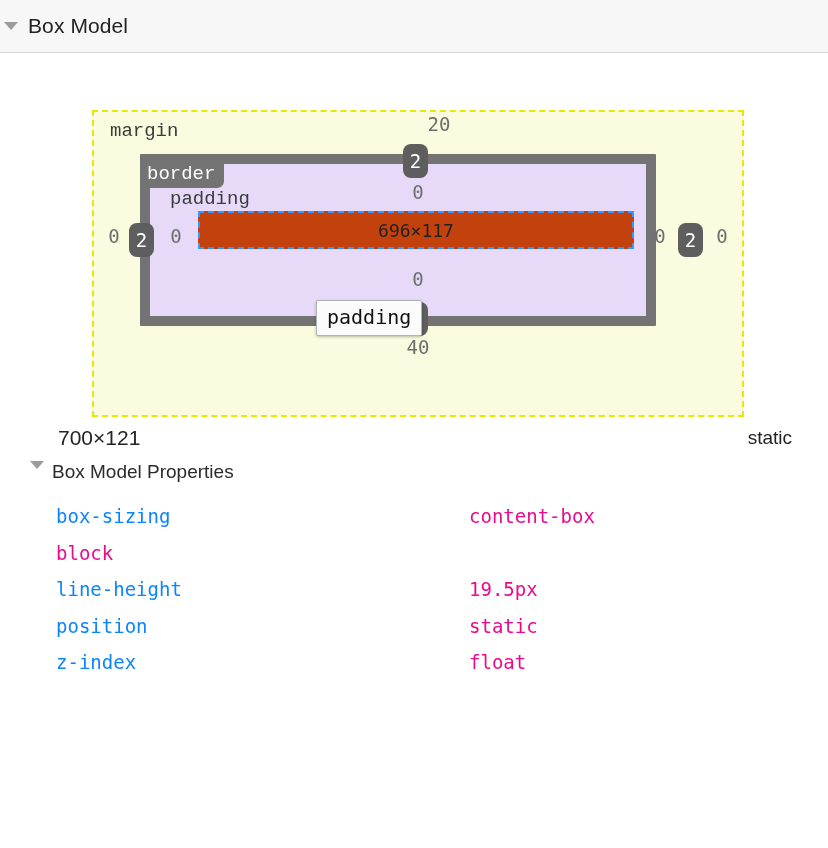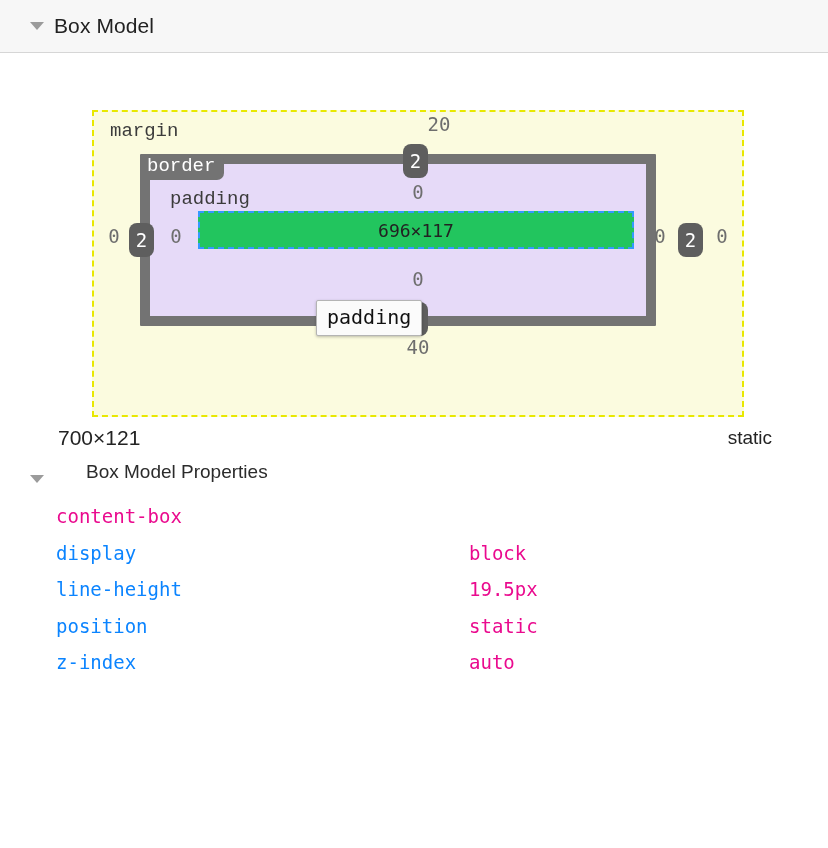--- a/index.html
+++ b/index.html
@@ -14,21 +14,21 @@
 
   
   .panel-header {
     position: absolute;
     left: 0; top: 0;
     width: 828px; height: 53px;
     background: #f7f7f7;
     border-bottom: 1px solid #d6d6d6;
     display: flex;
     align-items: center;
-    padding-left: 30px;
+    padding-left: 4px;
   }
   .twisty {
     width: 0; height: 0;
     border-left: 7px solid transparent;
     border-right: 7px solid transparent;
     border-top: 8px solid #9b9b9b;
     margin-right: 10px;
     flex: none;
   }
   .panel-header-title {
@@ -62,21 +62,21 @@
   .padding-box {
     position: absolute;
     left: 10px; top: 10px;
     right: 10px; bottom: 10px;
     background: #e6daf8;
   }
   .content-box {
     position: absolute;
     left: 48px; top: 47px;
     width: 436px; height: 38px;
-    background: #22c55e;
+    background: #c2410c;
     border: 2px dashed #3399ff;
     display: flex;
     align-items: center;
     justify-content: center;
   }
   .content-size {
     font-family: "DejaVu Sans Mono", monospace;
     font-size: 18px;
     color: #222222;
   }
@@ -87,21 +87,21 @@
     font-family: Liberation Mono, monospace;
     font-size: 19px;
     white-space: nowrap;
   }
   .label-margin  { left: 110px; top: 67px;  color: #3b3b3b; }
   .label-padding { left: 170px; top: 135px; color: #3b3b3b; }
   .label-border  {
     left: 141px; top: 101px;
     color: #ffffff;
     background: #737373;
-    padding: 1px 9px 3px 6px;
+    padding: 9px 9px 3px 6px;
     border-radius: 0 7px 7px 0;
   }
 
   
   .num {
     position: absolute;
     font-family: "DejaVu Sans Mono", monospace;
     font-size: 19px;
     color: #6e6e6e;
     text-align: center;
@@ -150,40 +150,39 @@
     z-index: 20;
   }
 
   
   .summary {
     position: absolute;
     left: 0; top: 418px;
     width: 828px; height: 40px;
     display: flex;
     align-items: center;
-    padding: 0 56px 0 58px;
+    padding: 0 36px 0 58px;
     gap: 32px;
   }
   .summary-size {
     font-size: 21px;
     color: #232323;
   }
   .summary-position {
     margin-left: auto;
     font-size: 19px;
     color: #232323;
   }
 
   
   .props-header {
     position: absolute;
     left: 30px; top: 461px;
     display: flex;
-    align-items: flex-end;
-    gap: 34px;
+    align-items: flex-start;
   }
   .props-header .twisty { margin-right: 8px; }
   .props-header-title {
     font-size: 19px;
     color: #2b2b2b;
   }
 
   .props-list {
     position: absolute;
     left: 0; top: 498px;
@@ -257,31 +256,31 @@
   <span class="summary-position">static</span>
 </div>
 
 <div class="props-header">
   <span class="twisty"></span>
   <span class="props-header-title">Box Model Properties</span>
 </div>
 
 <div class="props-list">
   <div class="prop-row">
+    <span class="prop-name">box-sizing</span>
     <span class="prop-value">content-box</span>
   </div>
   <div class="prop-row">
-    <span class="prop-name">display</span>
     <span class="prop-value">block</span>
   </div>
   <div class="prop-row">
     <span class="prop-name">line-height</span>
     <span class="prop-value">19.5px</span>
   </div>
   <div class="prop-row">
     <span class="prop-name">position</span>
     <span class="prop-value">static</span>
   </div>
   <div class="prop-row">
     <span class="prop-name">z-index</span>
-    <span class="prop-value">auto</span>
+    <span class="prop-value">float</span>
   </div>
 </div>
 
 </body></html>

